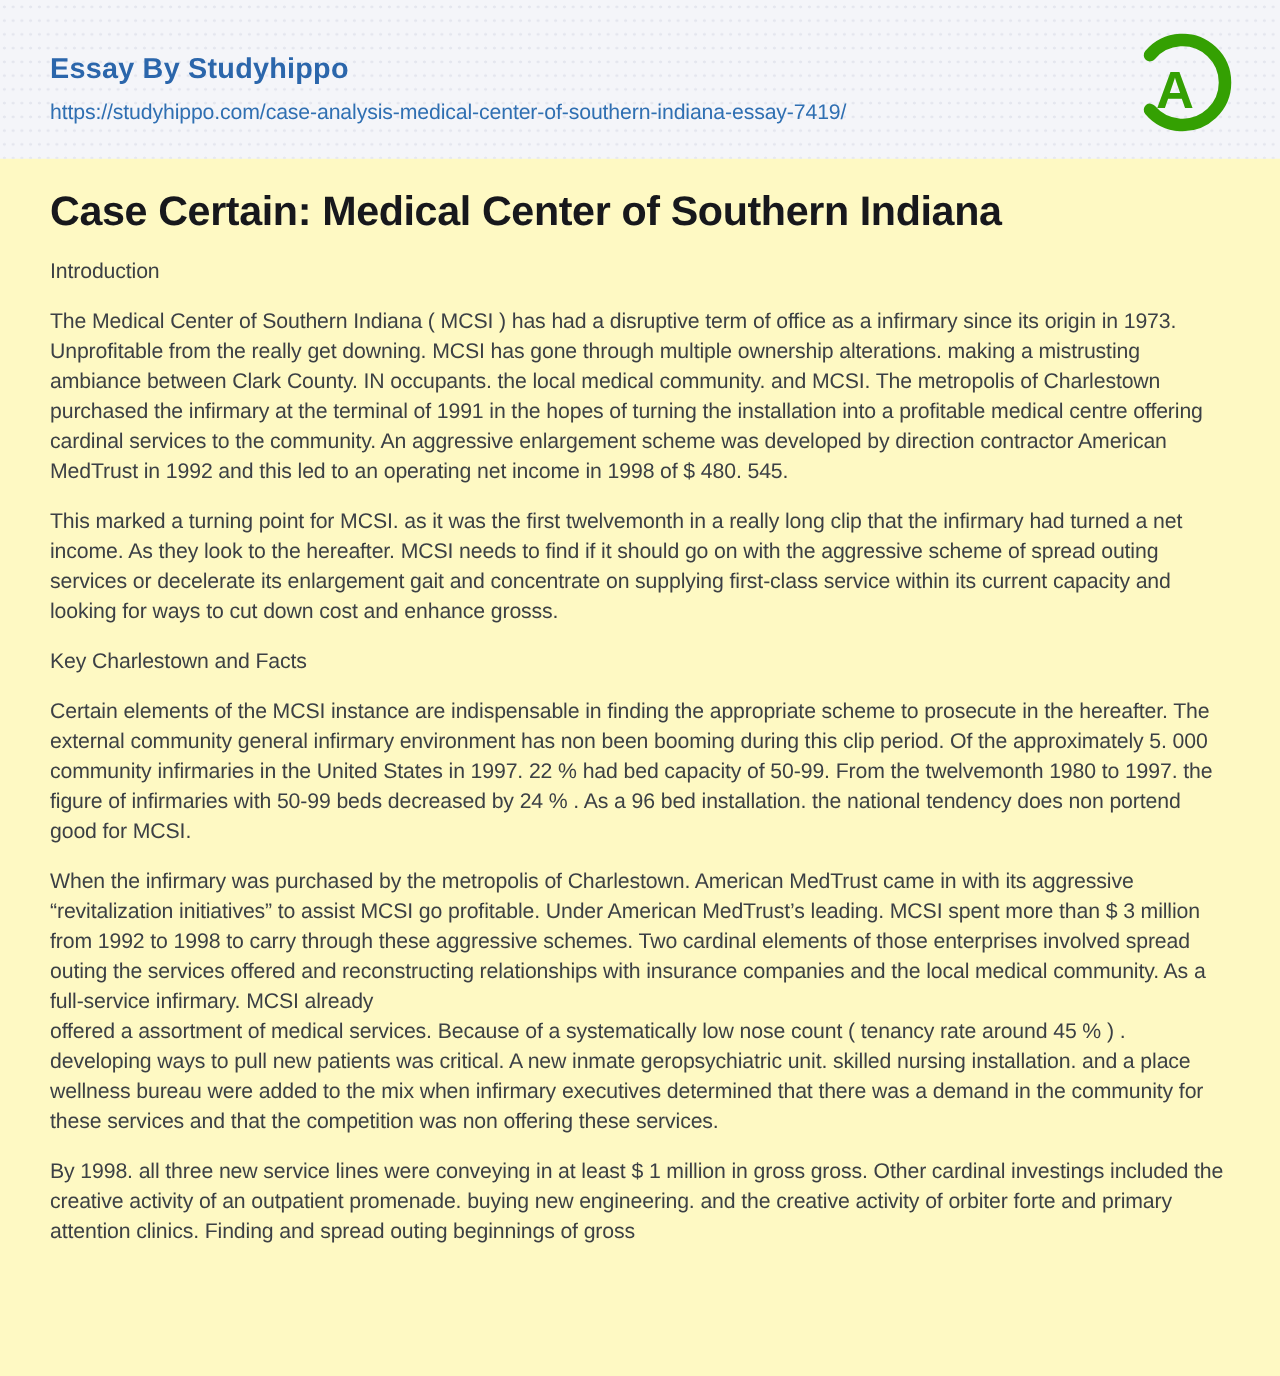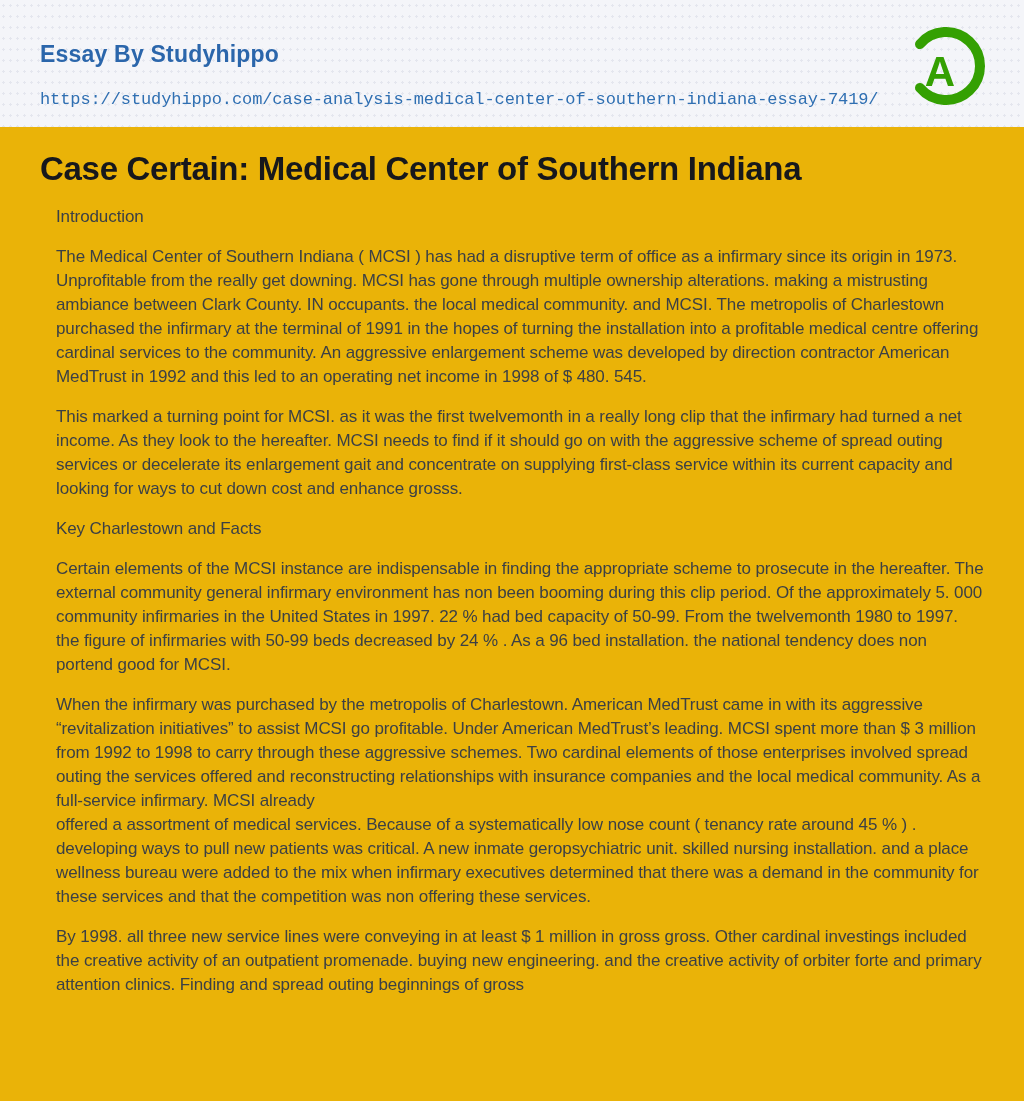--- a/index.html
+++ b/index.html
@@ -4,47 +4,46 @@
 <style>
   * { box-sizing: border-box; }
   html, body { margin: 0; padding: 0; }
   body {
     width: 1024px;
     height: 1101px;
     background: #ffffff;
     font-family: "Liberation Sans", sans-serif;
     overflow: hidden;
   }
-  .page { width: 1024px; height: 1101px; background: #eab308; }
+  .page { width: 1024px; height: 1101px; background: #fef9c3; }
 
   
   .header {
     position: relative;
     height: 127px;
     background-color: #F4F5F9;
     background-image: radial-gradient(circle, #E4E6EE 1px, transparent 1.3px);
     background-size: 7px 11px;
     padding: 42px 40px 0 40px;
   }
   .site-title {
     font-size: 23px;
     font-weight: bold;
     color: #2B66AB;
     letter-spacing: 0.2px;
     line-height: 1.1;
   }
   .page-url {
     display: block;
-    margin-top: 23px;
+    margin-top: 13px;
     font-size: 17px;
     color: #2F6FB2;
     text-decoration: none;
     letter-spacing: -0.1px;
     cursor: pointer;
-    font-family: Liberation Mono, monospace;
   }
   .logo {
     position: absolute;
     top: 24px;
     right: 36px;
     width: 84px;
     height: 84px;
   }
   .logo svg { display: block; width: 84px; height: 84px; }
   .logo text {
@@ -61,21 +60,21 @@
     color: #17181C;
     letter-spacing: -0.3px;
     margin: 23px 0 17px 0;
     max-width: 860px;
   }
   .content p {
     font-size: 17px;
     line-height: 24px;
     color: #3C4045;
     letter-spacing: -0.1px;
-    margin: 0 0 16px 16px;
+    margin: 0 0 16px 0;
   }
   .section-heading { color: #3C4045; }
 </style>
 </head>
 <body>
 
 <div class="page">
 
   <header class="header">
     <div class="site-title">Essay By Studyhippo</div>

